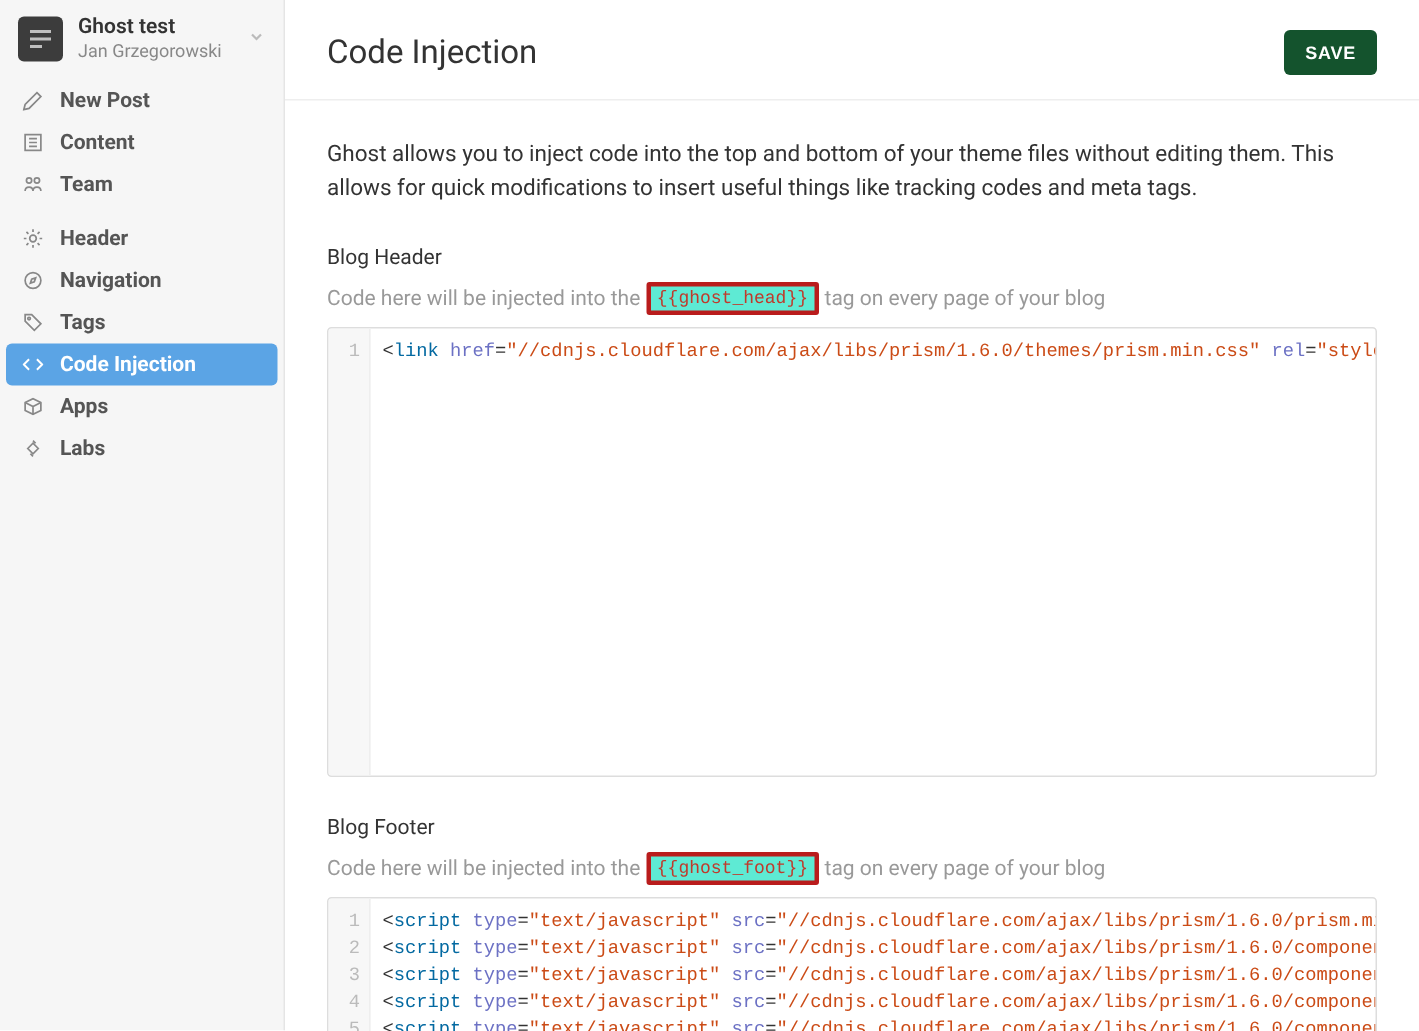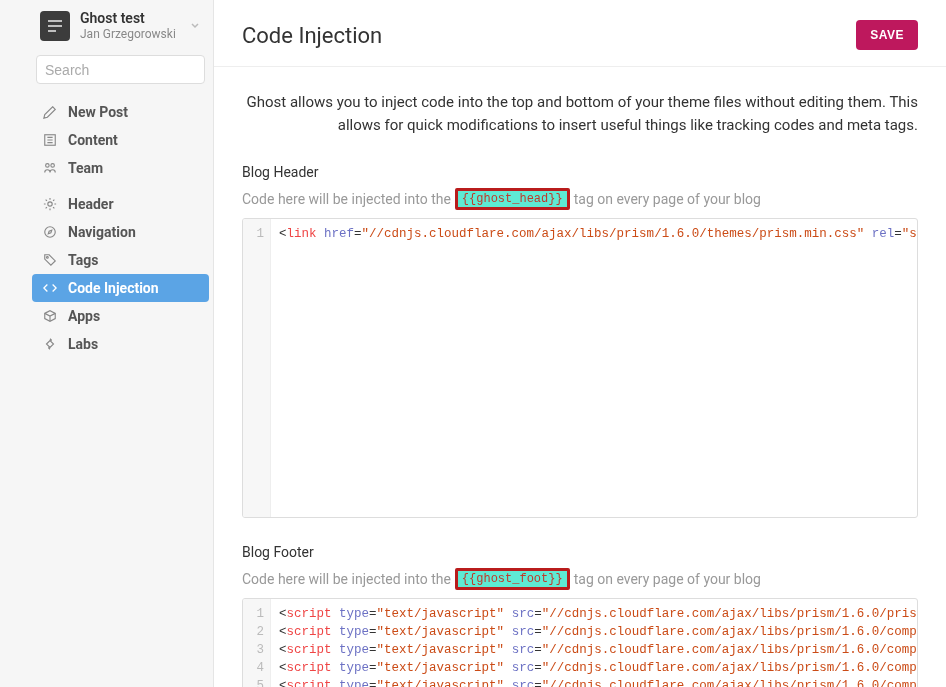--- a/index.html
+++ b/index.html
@@ -7,27 +7,26 @@
   font-family: -apple-system, BlinkMacSystemFont, "Segoe UI", Roboto, "Helvetica Neue", Arial, sans-serif;
   font-size: 14px;
   color: #333;
   background: #fff;
   width: 946px;
   height: 687px;
   overflow: hidden;
   display: flex;
 }
 .sidebar {
-  width: 214px;
+  width: 190px;
   background: #f6f6f6;
   border-right: 1px solid #e5e5e5;
   display: flex;
   flex-direction: column;
   flex-shrink: 0;
-  padding-left: 28px;
 }
 .brand {
   display: flex;
   align-items: center;
   padding: 10px 12px 8px;
   gap: 10px;
   cursor: pointer;
 }
 .brand-logo {
   width: 30px;
@@ -97,32 +96,32 @@
   top: 0;
   display: flex;
   align-items: center;
   justify-content: space-between;
   padding: 20px 28px 16px;
   background: #fff;
   border-bottom: 1px solid #eee;
 }
 .page-title { font-size: 22px; font-weight: 400; color: #333; }
 .save-btn {
-  background: #be185d;
+  background: #14532d;
   color: #fff;
   border: none;
   border-radius: 4px;
   padding: 8px 14px;
   font-size: 12px;
   font-weight: 600;
   letter-spacing: 0.5px;
   cursor: pointer;
 }
 .content { padding: 24px 28px 40px; }
-.intro { font-size: 15px; color: #333; line-height: 1.5; margin-bottom: 28px; text-align: right; }
+.intro { font-size: 15px; color: #333; line-height: 1.5; margin-bottom: 28px; }
 .section-title { font-weight: 400; font-size: 14px; margin-bottom: 8px; }
 .section-hint { font-size: 14px; color: #999; margin-bottom: 8px; display: flex; align-items: center; flex-wrap: wrap; gap: 4px; text-align: right; }
 .tag-token {
   font-family: "Courier New", monospace;
   font-size: 12px;
   color: #c0392b;
   border: 3px solid #b91c1c;
   background: #5eead4;
   padding: 1px 4px;
   border-radius: 2px;
@@ -142,21 +141,21 @@
   border-right: 1px solid #eee;
   padding: 6px 6px;
   text-align: right;
   color: #bbb;
   user-select: none;
   min-width: 28px;
 }
 .gutter div { height: 18px; line-height: 18px; }
 .code-lines { flex: 1; padding: 6px 8px; white-space: nowrap; overflow: hidden; }
 .code-lines .line { height: 18px; line-height: 18px; }
-.tok-tag { color: #ef4444; }
+.tok-tag { color: #0369a1; }
 .tok-attr { color: #6c71c4; }
 .tok-str { color: #cb4b16; }
 .header-editor { height: 300px; }
 </style>
 </head>
 <body>
 
 <aside class="sidebar">
   <div class="brand">
     <div class="brand-logo">
@@ -170,31 +169,20 @@
       <div class="brand-title">Ghost test</div>
       <div class="brand-sub">Jan Grzegorowski</div>
     </div>
     <span class="brand-chev">
       <svg width="12" height="12" viewBox="0 0 12 12" fill="none" stroke="currentColor" stroke-width="1.5">
           <path d="M3 5l3 3 3-3"></path>
         </svg>
     </span>
   </div>
 
-  <div class="search-wrap">
-    <div class="search">
-      <input type="text" placeholder="Search" style="">
-      <span class="search-icon">
-        <svg width="14" height="14" viewBox="0 0 16 16" fill="none" stroke="currentColor" stroke-width="1.5">
-            <circle cx="7" cy="7" r="5"></circle>
-            <path d="M11 11l3 3"></path>
-          </svg>
-      </span>
-    </div>
-  </div>
 
   <div class="nav-list" id="nav-main">
       <div class="nav-item">
         <span class="icon">
           <svg width="14" height="14" viewBox="0 0 16 16" fill="none" stroke="currentColor" stroke-width="1.3">
             <path d="M11 2l3 3L5 14l-4 1 1-4z"></path>
           </svg>
         </span>
         <span>New Post</span>
       </div>

